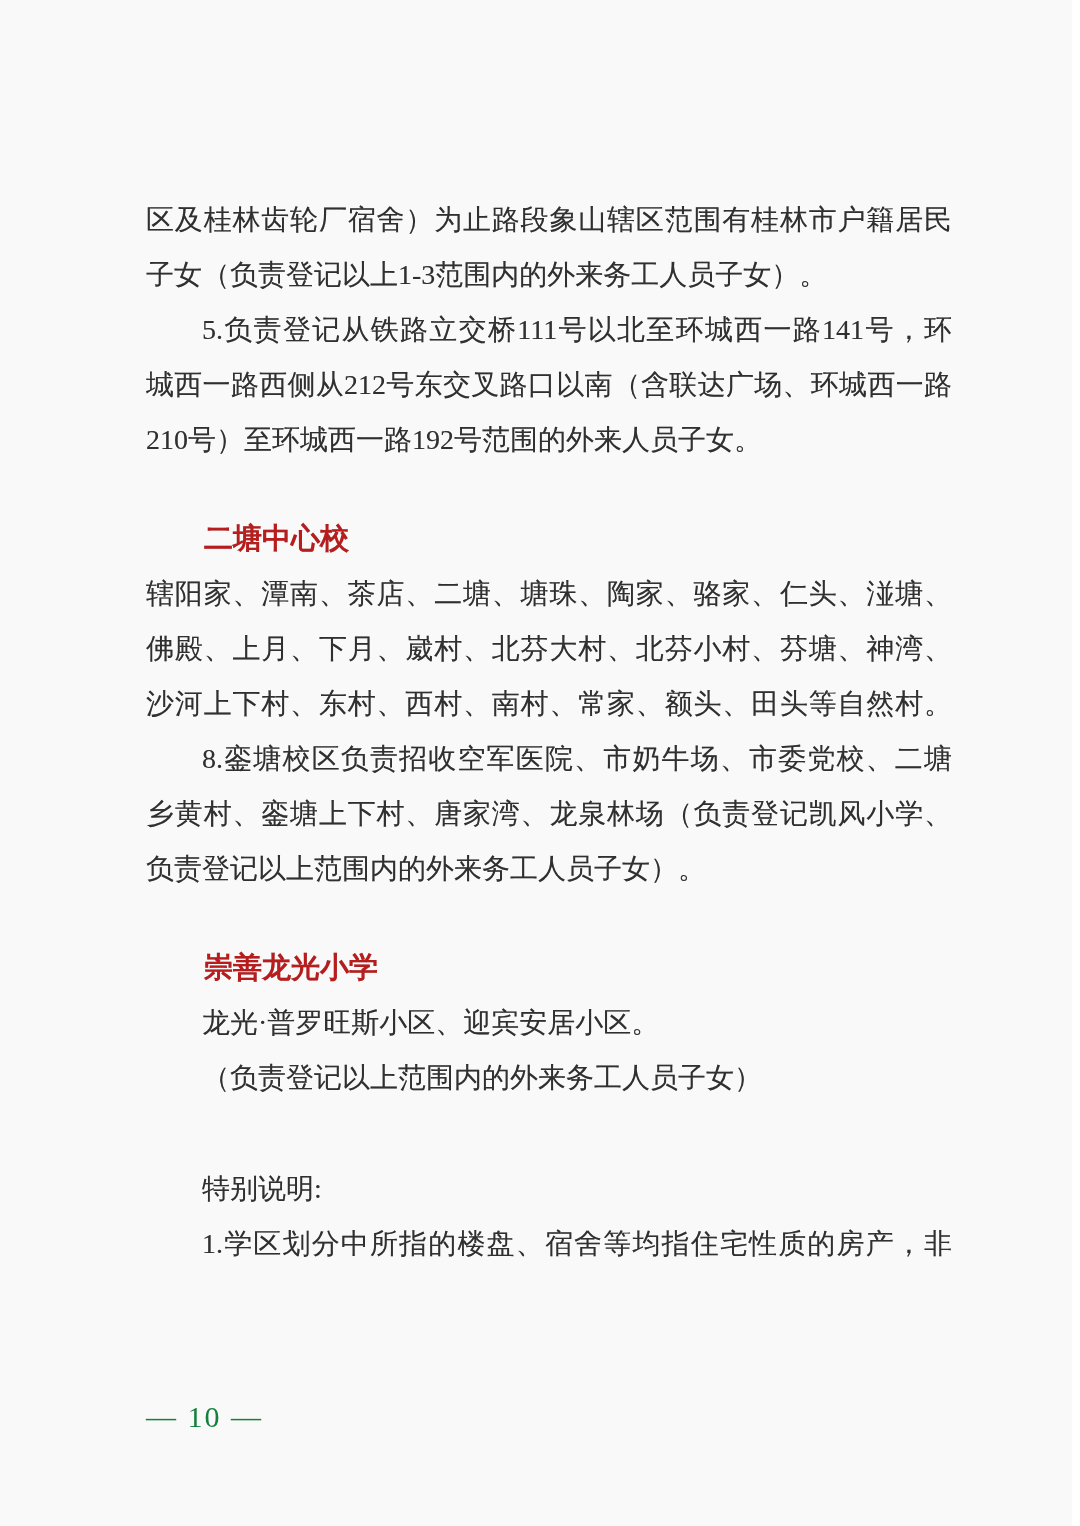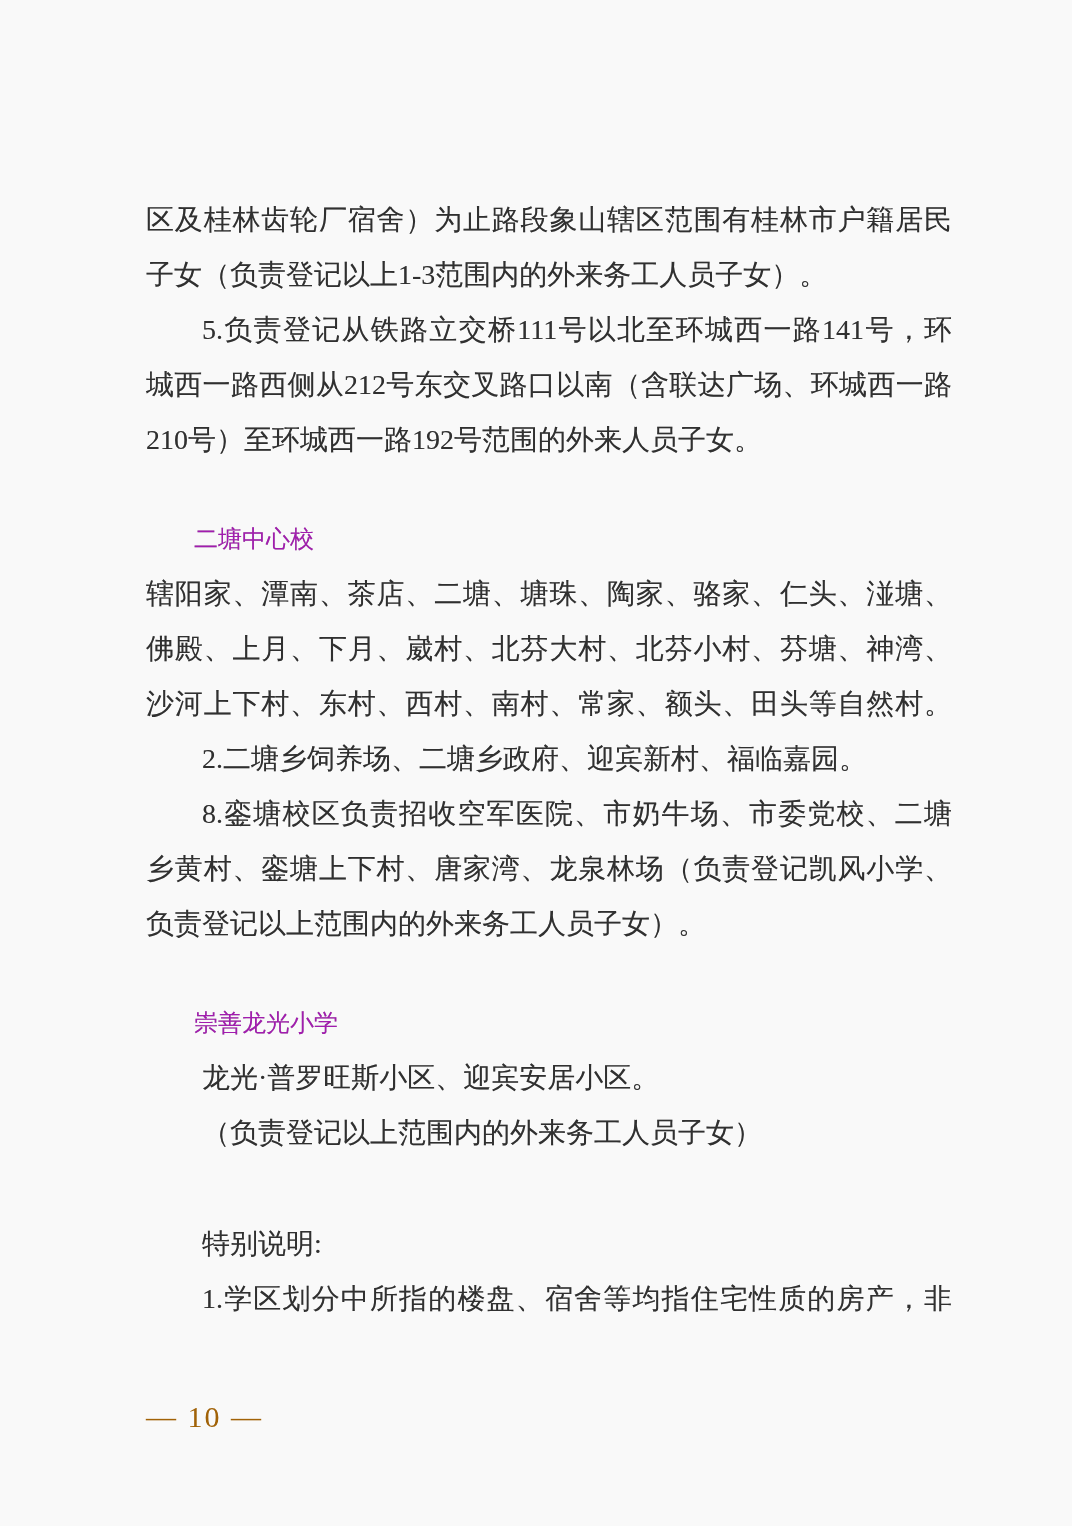--- a/index.html
+++ b/index.html
@@ -23,34 +23,34 @@
     color: #303030;
     text-align: justify;
     text-align-last: left;
     text-shadow: 0 0 0.6px rgba(40,40,40,0.35);
     white-space: normal;
   }
   .j { text-align-last: justify; }
   .indent { text-indent: 2em; }
   .h {
     font-family: "Liberation Sans", "DejaVu Sans", sans-serif;
-    font-weight: 400;
-    font-size: 24px;
-    color: #a21caf;
+    font-weight: 700;
+    font-size: 29px;
+    color: #b91c1c;
   }
   .gap { margin-top: 44px; }
   .gap-lg { margin-top: 56px; }
   .pageno {
     position: absolute;
     left: 146px;
     top: 1402px;
     font-family: "Liberation Serif", "DejaVu Serif", serif;
     font-size: 30px;
     line-height: 1;
-    color: #a16207;
+    color: #15803d;
     letter-spacing: 2px;
   }
 </style>
 </head>
 <body>
 
 <div class="page">
   <div class="content">
 
     <div class="line j">区及桂林齿轮厂宿舍）为止路段象山辖区范围有桂林市户籍居民</div>
@@ -59,21 +59,20 @@
     <div class="line j indent">5.负责登记从铁路立交桥111号以北至环城西一路141号，环</div>
     <div class="line j">城西一路西侧从212号东交叉路口以南（含联达广场、环城西一路</div>
     <div class="line">210号）至环城西一路192号范围的外来人员子女。</div>
 
     <div class="line h indent gap">二塘中心校</div>
 
     <div class="line j">辖阳家、潭南、茶店、二塘、塘珠、陶家、骆家、仁头、湴塘、</div>
     <div class="line j">佛殿、上月、下月、崴村、北芬大村、北芬小村、芬塘、神湾、</div>
     <div class="line j">沙河上下村、东村、西村、南村、常家、额头、田头等自然村。</div>
 
-    <div class="line indent">2.二塘乡饲养场、二塘乡政府、迎宾新村、福临嘉园。</div>
 
     <div class="line j indent">8.銮塘校区负责招收空军医院、市奶牛场、市委党校、二塘</div>
     <div class="line j">乡黄村、銮塘上下村、唐家湾、龙泉林场（负责登记凯风小学、</div>
     <div class="line">负责登记以上范围内的外来务工人员子女）。</div>
 
     <div class="line h indent gap">崇善龙光小学</div>
 
     <div class="line indent">龙光·普罗旺斯小区、迎宾安居小区。</div>
     <div class="line indent">（负责登记以上范围内的外来务工人员子女）</div>
 

